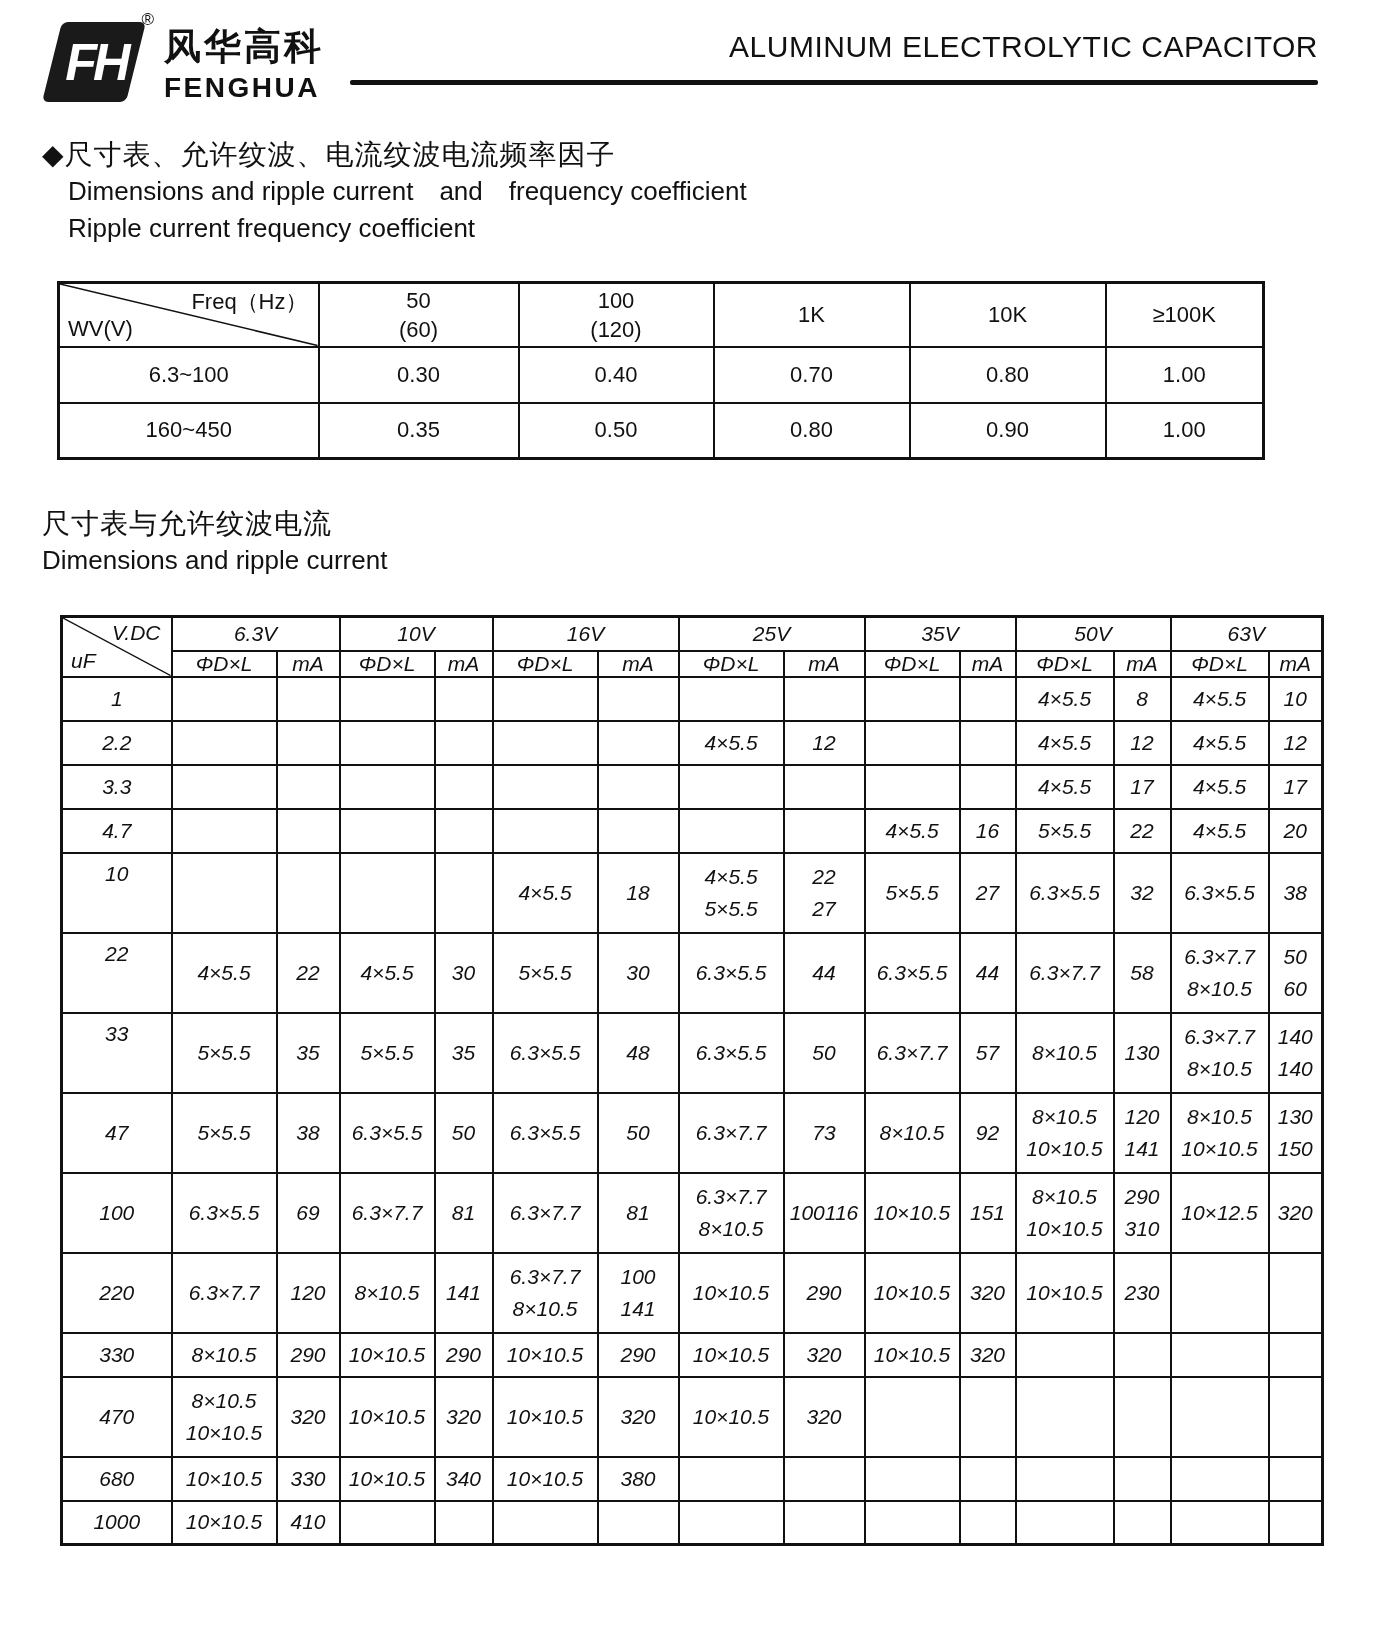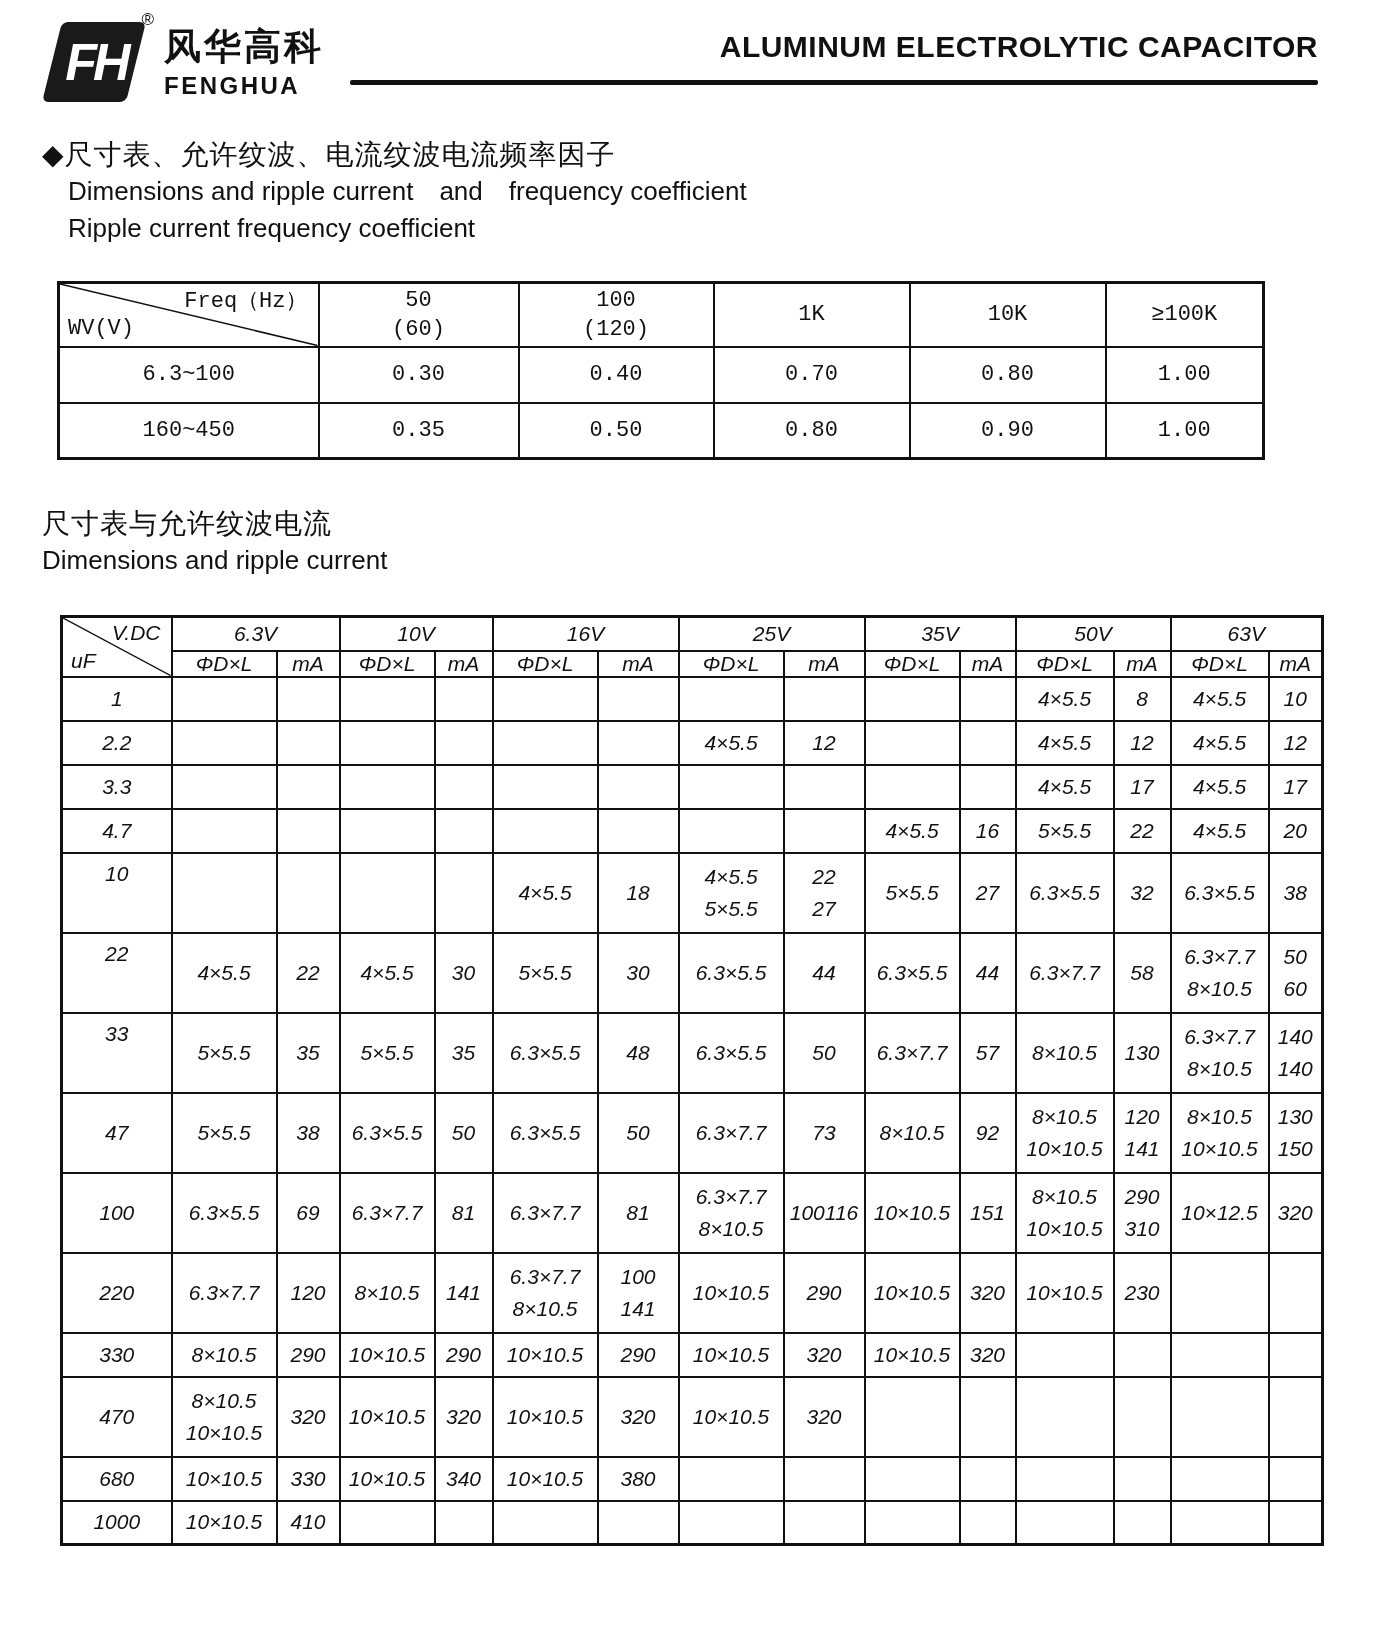--- a/index.html
+++ b/index.html
@@ -21,40 +21,40 @@
     background: #1a1a1a; border-radius: 6px; transform: skewX(-14deg);
   }
   .logo-fh {
     position: absolute; left: 16px; top: 14px; width: 76px; height: 70px;
     color: #ffffff; font-weight: bold; font-style: italic;
     font-size: 52px; line-height: 68px; text-align: center; letter-spacing: -4px;
   }
   .logo-r { position: absolute; right: -6px; top: -4px; font-size: 17px; }
   .brand-text { padding-top: 8px; }
   .brand-cn { font-size: 37px; font-weight: bold; letter-spacing: 3px; white-space: nowrap; }
-  .brand-en { font-size: 24px; font-weight: bold; letter-spacing: 2.5px; margin-top: 0px; }
+  .brand-en { font-size: 28px; font-weight: bold; letter-spacing: 2.5px; margin-top: 0px; }
   .title-block { flex: 1; padding-top: 16px; }
-  .title { font-size: 30px; font-weight: bold; text-align: right; letter-spacing: 0.5px; white-space: nowrap; }
+  .title { font-size: 30px; font-weight: normal; text-align: right; letter-spacing: 0.5px; white-space: nowrap; }
   .title-rule { height: 5px; background: #111; margin-top: 16px; border-radius: 2px; }
 
   
   .sec1 { margin-top: 30px; padding-left: 2px; }
   .h-cn  { font-size: 28px; line-height: 37px; letter-spacing: 1px; }
   .h-en  { font-size: 26px; line-height: 37px; padding-left: 26px; }
   .h-cn2 { font-size: 28px; line-height: 37px; padding-left: 28px; letter-spacing: 1px; }
   .sec2 { margin-top: 45px; padding-left: 2px; }
   .sec2 .h-cn { padding-left: 0; }
   .sec2 .h-en { padding-left: 0; }
 
   
   table { border-collapse: collapse; table-layout: fixed; background: #fff; }
   th, td { border: 2px solid #111; text-align: center; vertical-align: middle; font-weight: normal; }
 
   
-  #freq-table { margin-top: 34px; margin-left: 17px; width: 1205px; border: 3px solid #111; font-family: Liberation Mono, monospace; }
+  #freq-table { margin-top: 34px; margin-left: 17px; width: 1205px; border: 3px solid #111; }
   #freq-table th, #freq-table td { font-size: 22px; }
   #freq-table tr.hd th { height: 64px; line-height: 29px; }
   #freq-table tr.dr td { height: 56px; }
 
   
   #dim-table { margin-top: 36px; margin-left: 20px; width: 1256px; border: 3px solid #111; font-style: italic; }
   #dim-table th, #dim-table td { font-size: 21px; }
   #dim-table tr.h1 th { height: 34px; }
   #dim-table tr.h2 th { height: 20px; }
   #dim-table tr.single td { height: 44px; }

